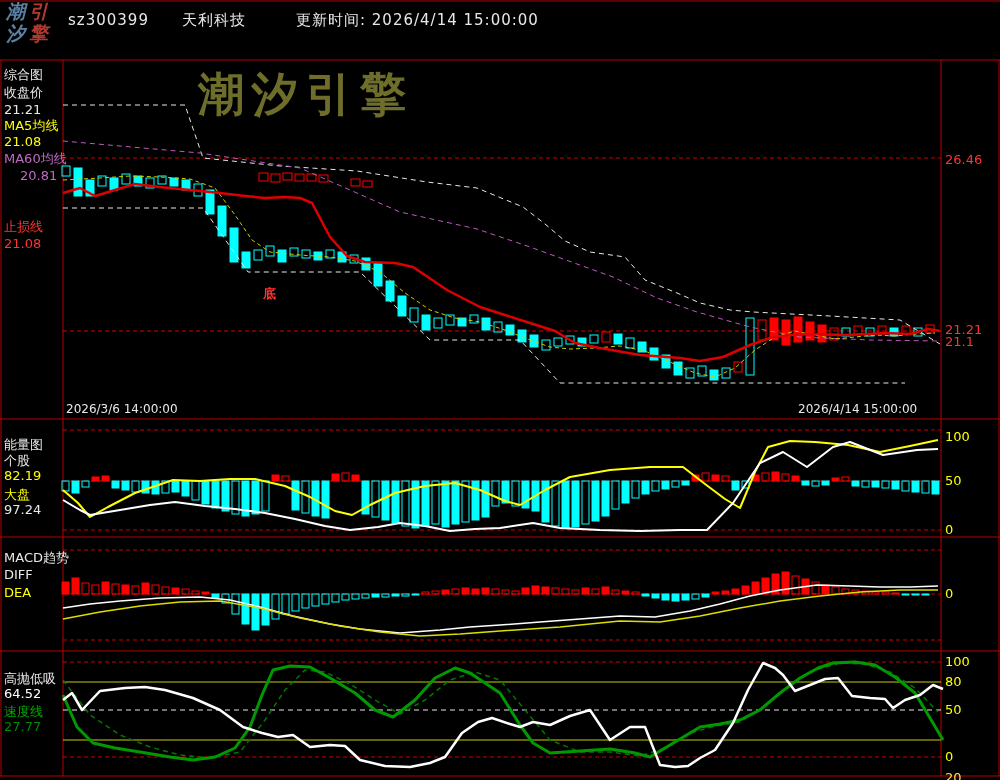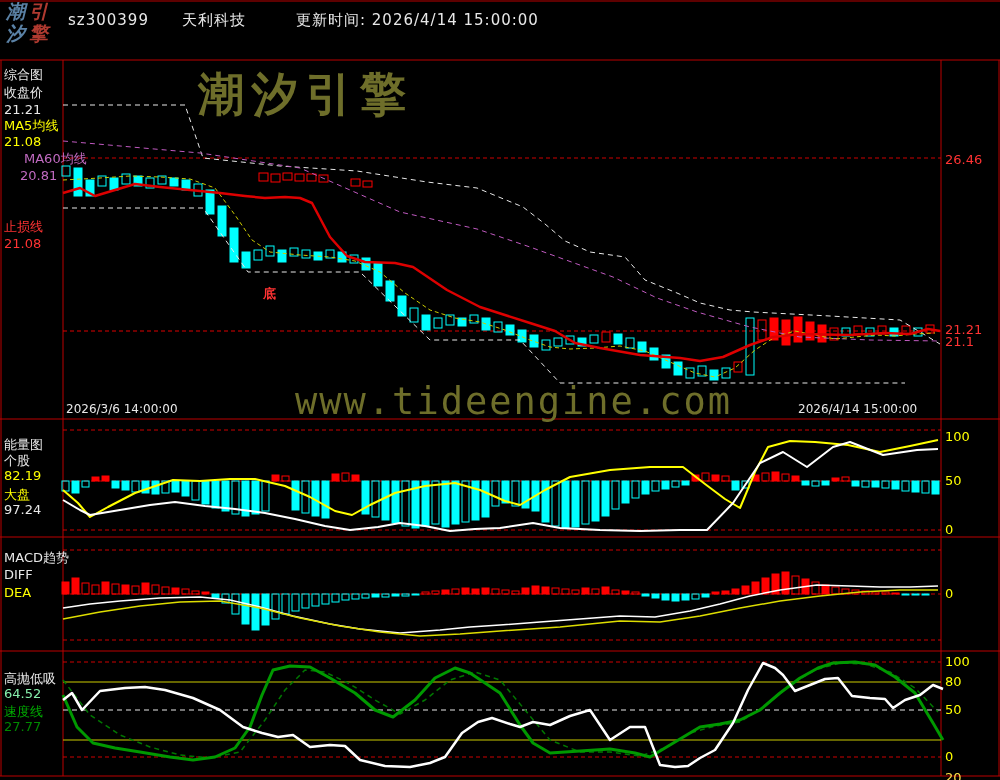--- a/index.html
+++ b/index.html
@@ -329,53 +329,52 @@
       <line x1="63" y1="682" x2="941" y2="682" stroke="#cccc00" stroke-width="1"></line>
       <line x1="63" y1="710" x2="941" y2="710" stroke="#e8e8e8" stroke-width="1" stroke-dasharray="5,4"></line>
       <line x1="63" y1="740" x2="941" y2="740" stroke="#cccc00" stroke-width="1"></line>
       <line x1="63" y1="757" x2="941" y2="757" stroke="#cc0000" stroke-width="1" stroke-dasharray="4,3"></line>
       <polyline points="63,680 90,715 120,735 150,747 180,755 210,758 240,752 265,720 285,690 305,670 325,672 350,684 375,700 400,714 425,700 450,680 475,672 500,680 525,710 550,740 580,752 610,752 640,756 665,748 690,733 715,726 740,722 765,706 790,685 815,670 840,663 865,664 890,672 915,688 938,712" fill="none" stroke="#007700" stroke-width="1.5" stroke-linejoin="round" stroke-dasharray="5,4"></polyline>
       <polyline points="63,695 77,727 93,743 115,748 140,752 170,757 193,760 215,757 235,748 250,727 262,695 273,670 290,666 310,667 330,678 355,693 375,710 393,717 415,700 435,678 455,668 470,673 485,683 500,693 520,725 533,743 550,753 580,751 610,749 635,753 650,757 670,745 685,736 700,727 720,724 740,720 760,710 780,693 800,678 818,668 833,663 855,662 875,665 895,677 915,693 933,723 943,740" fill="none" stroke="#009900" stroke-width="3" stroke-linejoin="round"></polyline>
       <polyline points="63,700 72,693 82,710 100,691 125,688 145,687 165,690 193,698 220,710 243,727 262,733 278,737 293,735 310,747 330,745 345,746 360,760 385,766 410,767 430,763 445,757 462,733 478,722 492,718 510,724 520,727 533,722 550,725 570,716 590,710 610,740 630,727 645,727 660,765 675,767 688,766 700,758 715,750 733,723 748,690 763,663 775,668 783,675 795,691 810,685 825,679 838,678 852,696 870,698 885,699 893,708 905,700 920,695 933,685 943,689" fill="none" stroke="#ffffff" stroke-width="2.5" stroke-linejoin="round"></polyline>
     </svg>
 
   <div class="wm-title">潮汐引擎</div>
-  <div class="wm-url">www.tideengine.com</div>
 
   <div class="date l">2026/3/6 14:00:00</div>
   <div class="date r">2026/4/14 15:00:00</div>
   <div class="anno">底</div>
 
   <div id="labels">
       <div class="lbl legend" style="top: 66px; color: rgb(232, 232, 232);">综合图</div>
       <div class="lbl legend" style="top: 84px; color: rgb(232, 232, 232);">收盘价</div>
       <div class="lbl legend" style="top: 102px; color: rgb(232, 232, 232);">21.21</div>
       <div class="lbl legend" style="top: 117px; color: rgb(255, 255, 0);">MA5均线</div>
       <div class="lbl legend" style="top: 134px; color: rgb(255, 255, 0);">21.08</div>
-      <div class="lbl legend" style="top: 150px; color: rgb(192, 106, 192); margin-left: 20px;">MA60均线</div>
+      <div class="lbl legend" style="top: 150px; color: rgb(192, 106, 192);">MA60均线</div>
       <div class="lbl legend" style="top: 168px; color: rgb(192, 106, 192); margin-left: 16px;">20.81</div>
       <div class="lbl legend" style="top: 218px; color: rgb(255, 51, 51);">止损线</div>
       <div class="lbl legend" style="top: 236px; color: rgb(255, 51, 51);">21.08</div>
       <div class="lbl tick" style="top: 152px; color: rgb(255, 51, 51);">26.46</div>
       <div class="lbl tick" style="top: 322px; color: rgb(255, 51, 51);">21.21</div>
       <div class="lbl tick" style="top: 334px; color: rgb(255, 51, 51);">21.1</div>
       <div class="lbl legend" style="top: 436px; color: rgb(232, 232, 232); text-align: right;">能量图</div>
       <div class="lbl legend" style="top: 452px; color: rgb(232, 232, 232);">个股</div>
       <div class="lbl legend" style="top: 468px; color: rgb(255, 255, 0);">82.19</div>
       <div class="lbl legend" style="top: 486px; color: rgb(255, 255, 0);">大盘</div>
       <div class="lbl legend" style="top: 502px; color: rgb(232, 232, 232);">97.24</div>
       <div class="lbl tick" style="top: 429px; color: rgb(255, 255, 0);">100</div>
       <div class="lbl tick" style="top: 473px; color: rgb(255, 255, 0);">50</div>
       <div class="lbl tick" style="top: 522px; color: rgb(255, 255, 0);">0</div>
       <div class="lbl legend" style="top: 549px; color: rgb(232, 232, 232);">MACD趋势</div>
       <div class="lbl legend" style="top: 567px; color: rgb(232, 232, 232);">DIFF</div>
       <div class="lbl legend" style="top: 585px; color: rgb(255, 255, 0);">DEA</div>
       <div class="lbl tick" style="top: 586px; color: rgb(255, 255, 0);">0</div>
       <div class="lbl legend" style="top: 670px; color: rgb(232, 232, 232);">高抛低吸</div>
-      <div class="lbl legend" style="top: 686px; color: #86efac;">64.52</div>
+      <div class="lbl legend" style="top: 686px; color: #ffffff;">64.52</div>
       <div class="lbl legend" style="top: 703px; color: rgb(0, 170, 0);">速度线</div>
       <div class="lbl legend" style="top: 719px; color: rgb(0, 136, 0);">27.77</div>
       <div class="lbl tick" style="top: 654px; color: rgb(255, 255, 0);">100</div>
       <div class="lbl tick" style="top: 674px; color: rgb(255, 255, 0);">80</div>
       <div class="lbl tick" style="top: 702px; color: rgb(255, 255, 0);">50</div>
       <div class="lbl tick" style="top: 770px; color: #fde047;">20</div>
       <div class="lbl tick" style="top: 749px; color: rgb(255, 255, 0);">0</div>
     </div>
 </div>
 

